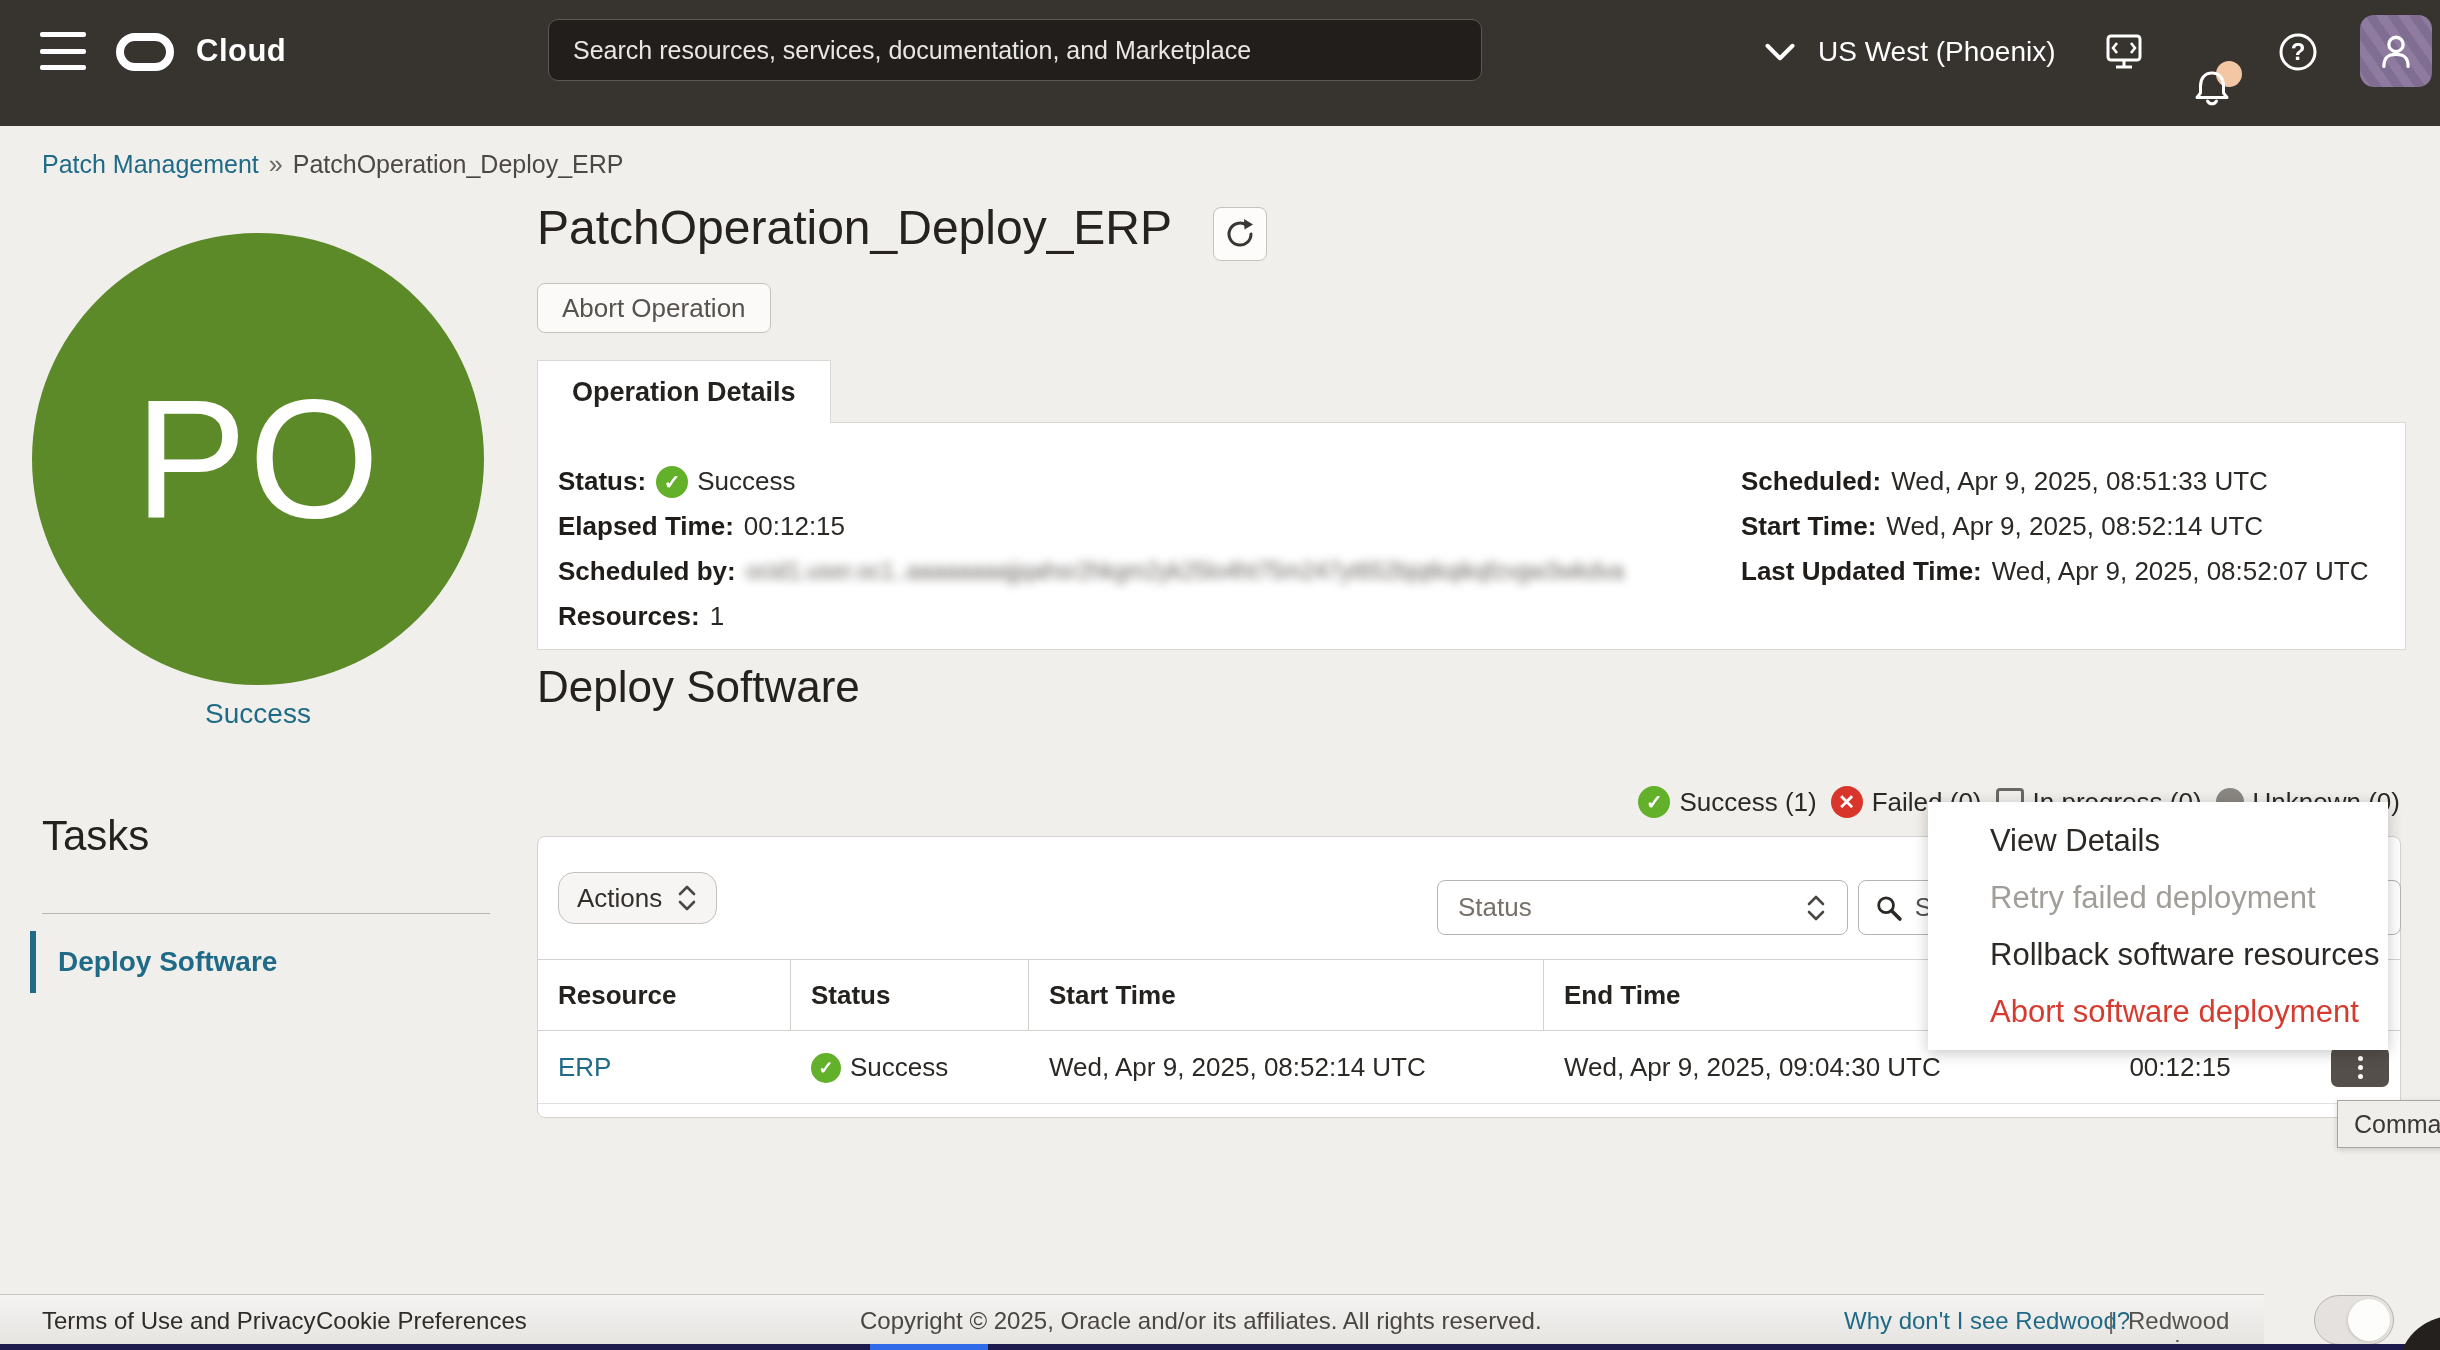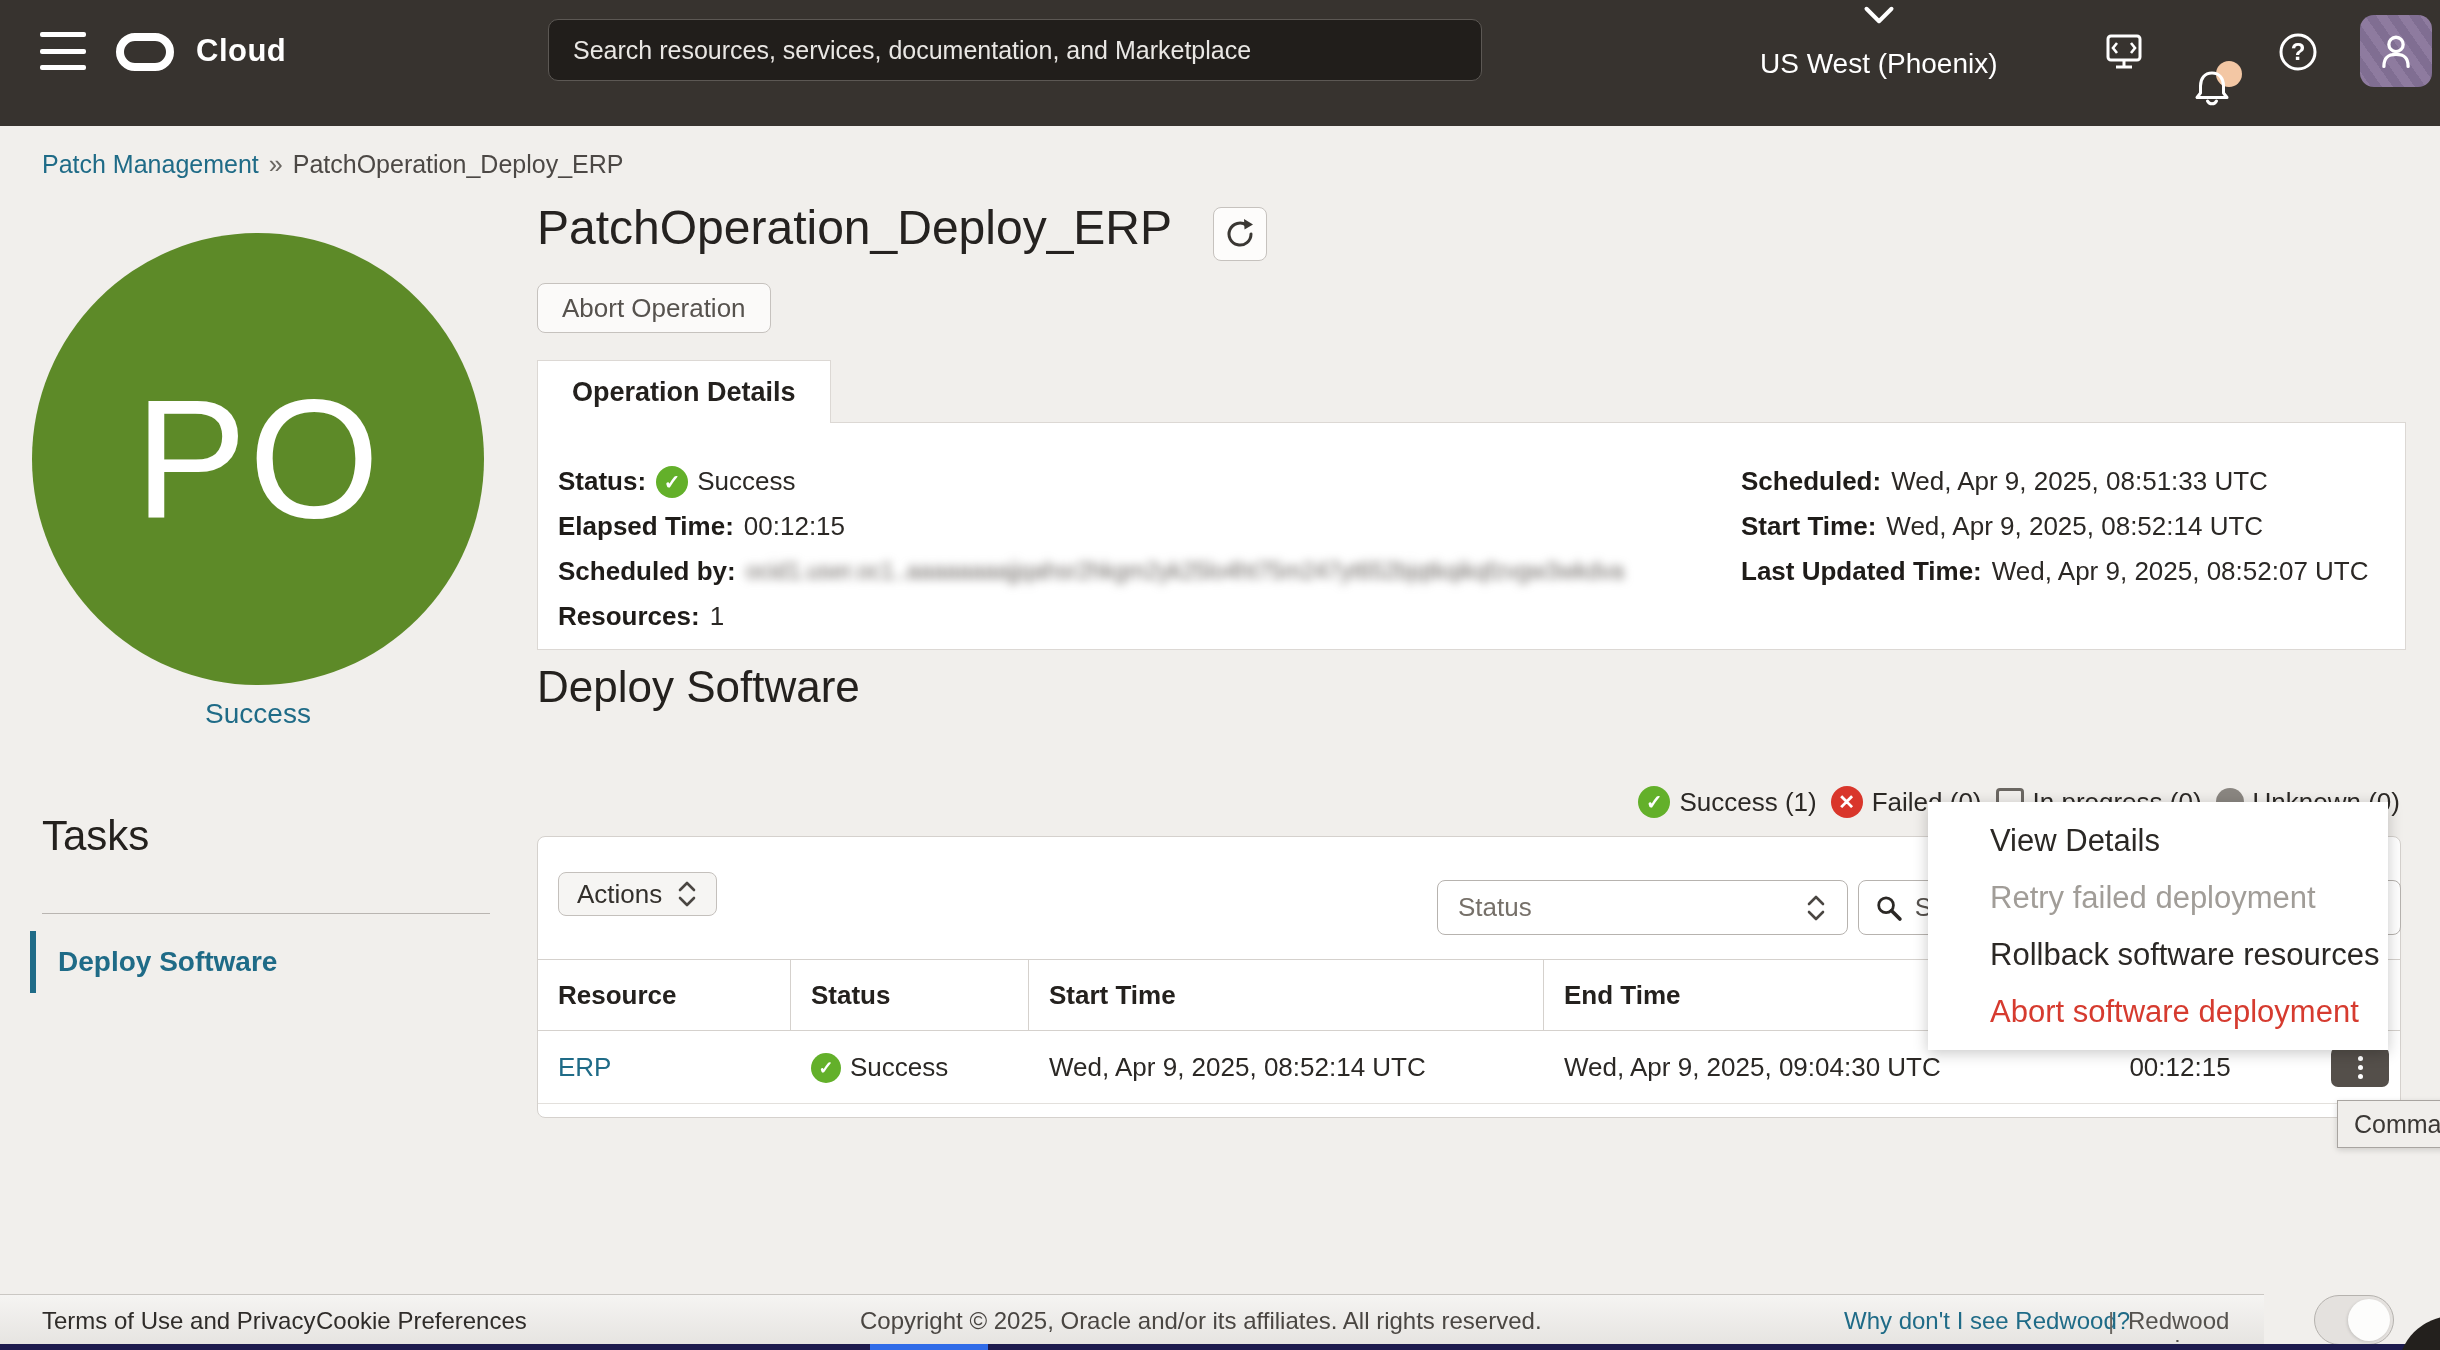--- a/index.html
+++ b/index.html
@@ -9,21 +9,21 @@
 
   
   .topbar { position:absolute; top:0; left:0; width:2440px; height:126px; background:#37332f; display:flex; align-items:center; }
   .hamburger { position:absolute; left:40px; top:32px; width:46px; height:38px; display:flex; flex-direction:column; justify-content:space-between; cursor:pointer; }
   .hamburger span { display:block; height:5px; background:#fff; border-radius:2px; }
   .o-logo { position:absolute; left:116px; top:33px; width:58px; height:38px; border:8px solid #fff; border-radius:19px; }
   .brand { position:absolute; left:196px; top:33px; color:#fff; font-size:31px; font-weight:700; letter-spacing:0.5px; }
   .top-search { position:absolute; left:548px; top:19px; width:934px; height:62px; background:#211e1b; border:1px solid #5c5854; border-radius:10px; display:flex; align-items:center; padding:0 24px; }
   .top-search input { width:100%; background:transparent; border:none; outline:none; color:#e9e7e4; font-size:25px; font-family:inherit; }
   .top-search input::placeholder { color:#e9e7e4; opacity:1; }
-  .region { position:absolute; left:1760px; top:0; height:103px; display:flex; align-items:center; gap:18px; color:#fff; font-size:28px; cursor:pointer;flex-direction:column; }
+  .region { position:absolute; left:1760px; top:0; height:103px; display:flex; align-items:center; gap:18px; color:#fff; font-size:28px; cursor:pointer; }
   .tb-icon { position:absolute; top:26px; width:52px; height:52px; display:flex; align-items:center; justify-content:center; cursor:pointer; }
   .bell-wrap { position:relative; }
   .bell-dot { position:absolute; top:-2px; right:-4px; width:26px; height:26px; border-radius:50%; background:#f3c7a4; z-index:0; }
   .avatar-btn { position:absolute; left:2360px; top:15px; width:72px; height:72px; border-radius:14px;
      background:repeating-linear-gradient(55deg,#8e7b9f 0 9px,#806e92 9px 18px); display:flex; align-items:center; justify-content:center; cursor:pointer; }
 
   
   .breadcrumb { position:absolute; left:42px; top:150px; font-size:25px; color:#4c4845; }
   .breadcrumb a { color:#1f6b87; text-decoration:none; cursor:pointer; }
   .bc-sep { margin:0 10px; color:#6b6762; }
@@ -56,21 +56,21 @@
   .deploy-h { position:absolute; left:537px; top:662px; font-size:44px; color:#24211e; }
 
   
   .legend { position:absolute; top:786px; right:40px; display:flex; align-items:center; gap:14px; font-size:26px; color:#2b2825; z-index:3; }
   .legend .item { display:flex; align-items:center; gap:9px; }
   .legend .sq { width:28px; height:28px; border:3px solid #6b6762; border-radius:4px; }
   .legend .dot { width:28px; height:28px; border-radius:50%; background:#8a8681; }
 
   
   .card { position:absolute; left:537px; top:836px; width:1864px; height:282px; background:#fff; border:1px solid #d5d1cd; border-radius:8px; z-index:4; }
-  .actions-btn { position:absolute; left:20px; top:35px; height:44px; padding:0 18px; background:#f6f5f3; border:1px solid #c4c0bc; border-radius:8px; display:flex; align-items:center; gap:14px; font-size:26px; color:#33302c; cursor:pointer; font-family:inherit; }
+  .actions-btn { position:absolute; left:20px; top:35px; height:52px; padding:0 18px; background:#f6f5f3; border:1px solid #c4c0bc; border-radius:16px; display:flex; align-items:center; gap:14px; font-size:26px; color:#33302c; cursor:pointer; font-family:inherit; }
   .status-filter { position:absolute; left:899px; top:43px; width:411px; height:55px; background:#fff; border:1px solid #b7b3af; border-radius:8px; display:flex; align-items:center; justify-content:space-between; padding:0 20px; font-size:26px; color:#767069; cursor:pointer; }
   .tbl-search { position:absolute; left:1320px; top:43px; width:543px; height:55px; background:#fff; border:1px solid #b7b3af; border-radius:8px; display:flex; align-items:center; padding:0 16px; gap:12px; }
   .tbl-search input { border:none; outline:none; font-size:26px; color:#2b2825; width:100%; font-family:inherit; background:transparent; }
   .tbl-search input::placeholder { color:#55514d; opacity:1; }
   .thead { position:absolute; left:0; top:122px; width:1862px; height:72px; display:grid; grid-template-columns:253px 238px 515px 515px 242px 1fr; border-top:1px solid #d5d1cd; border-bottom:1px solid #d5d1cd; }
   .thead .th { display:flex; align-items:center; padding-left:20px; font-size:26px; font-weight:700; color:#24211e; border-right:1px solid #d5d1cd; }
   .thead .th:last-child { border-right:none; }
   .trow { position:absolute; left:0; top:195px; width:1862px; height:72px; display:grid; grid-template-columns:253px 238px 515px 515px 242px 1fr; border-bottom:1px solid #e3e0dc; }
   .trow .td { display:flex; align-items:center; padding-left:20px; font-size:26px; color:#2b2825; }
   .trow a { color:#1f6b87; text-decoration:none; cursor:pointer; }

